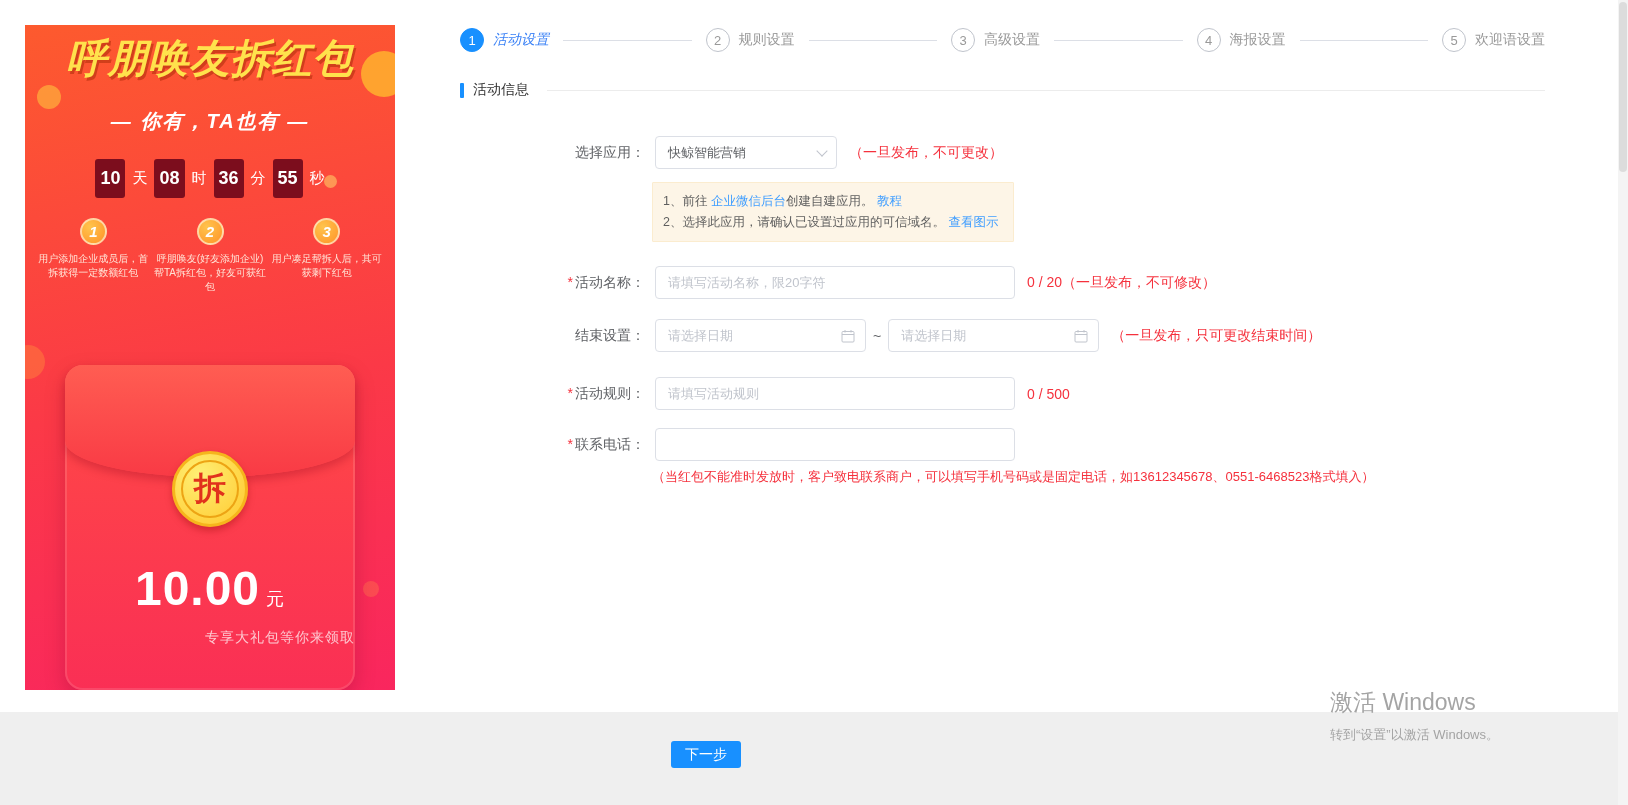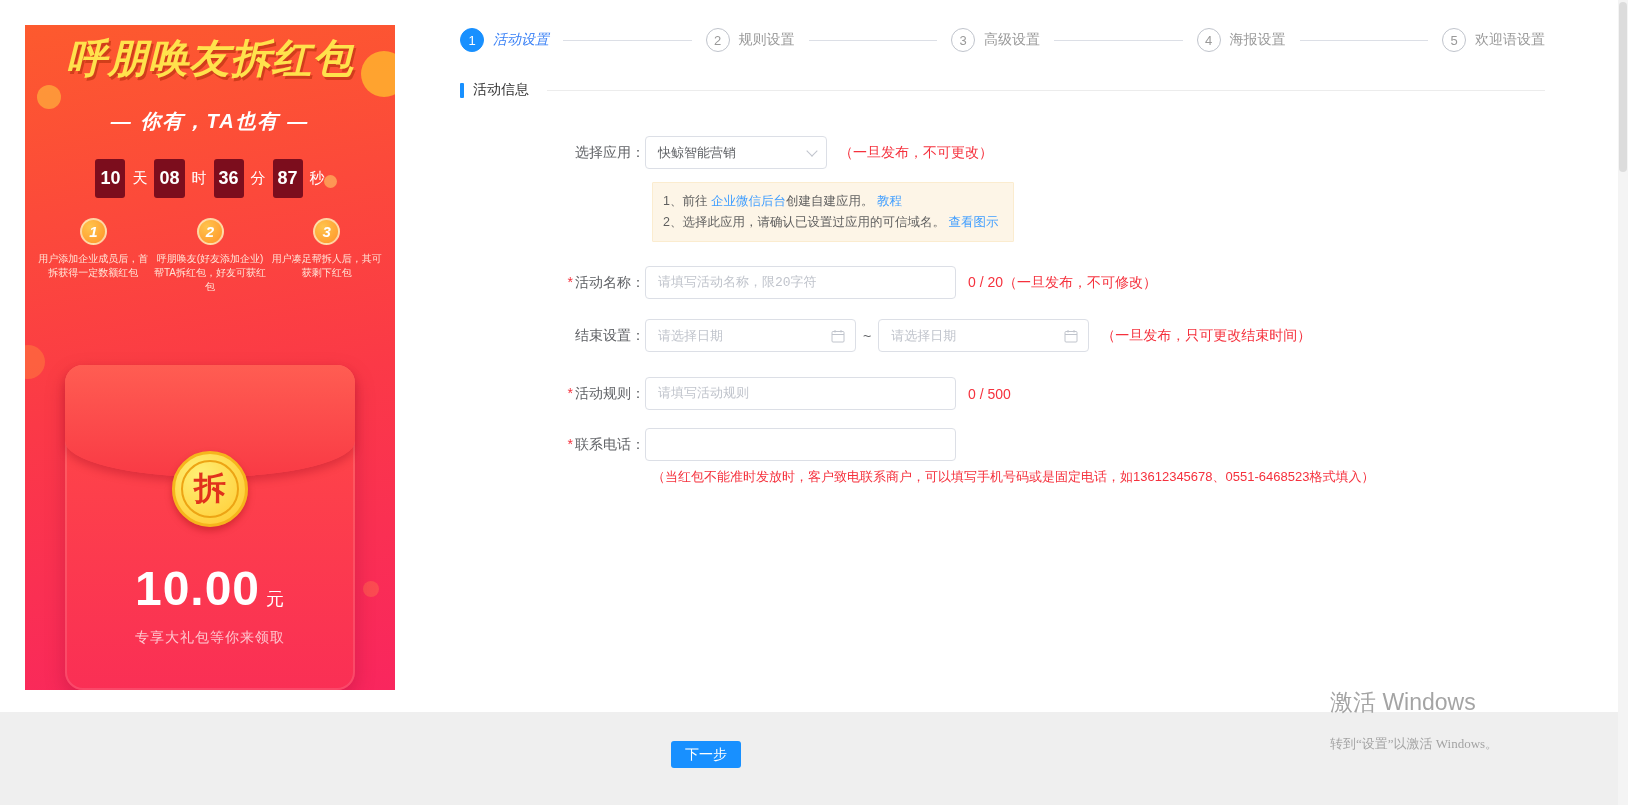--- a/index.html
+++ b/index.html
@@ -48,21 +48,21 @@
     box-shadow:0 5px 9px rgba(140,0,25,.28);}
   .coin{position:absolute;left:50%;top:86px;transform:translateX(-50%);width:76px;height:76px;border-radius:50%;
     background:radial-gradient(circle at 35% 30%,#ffef74,#ffc72c);
     border:3px solid #f6b51c;box-shadow:0 4px 7px rgba(140,10,0,.35);
     display:flex;align-items:center;justify-content:center;}
   .coin-inner{width:58px;height:58px;border-radius:50%;border:2px solid #eda414;
     display:flex;align-items:center;justify-content:center;font-size:32px;font-weight:bold;color:#e1321c;}
   .env-amount{position:absolute;left:0;top:196px;width:100%;text-align:center;color:#fff;font-weight:bold;
     font-size:48px;letter-spacing:1px;}
   .env-unit{font-size:18px;font-weight:normal;margin-left:6px;}
-  .env-note{position:absolute;left:0;top:264px;width:100%;text-align:center;font-size:14px;
+  .env-note{position:absolute;left:0;top:264px;width:100%;text-align:right;font-size:14px;
     color:rgba(255,255,255,.72);letter-spacing:1px;}
 
   
   .wizard{position:absolute;left:460px;top:28px;width:1085px;display:flex;align-items:center;}
   .wstep{display:flex;align-items:center;flex:none;}
   .wcircle{width:24px;height:24px;border-radius:50%;border:1px solid #c0c4cc;background:#fff;color:#999;
     font-size:13px;display:flex;align-items:center;justify-content:center;}
   .wstep.active .wcircle{background:var(--accent);border-color:var(--accent);color:#fff;}
   .wlabel{margin-left:9px;font-size:14px;color:#999;}
   .wstep.active .wlabel{color:#3b82f6;font-style:italic;}
@@ -72,23 +72,23 @@
   .section-header{position:absolute;left:460px;top:81px;width:1085px;display:flex;align-items:center;}
   .section-bar{width:4px;height:15px;background:var(--accent);margin-right:9px;border-radius:1px;}
   .section-title{font-size:14px;color:#333;}
   .section-line{flex:1;height:1px;background:#ececec;margin-left:18px;}
 
   
   .form-row{position:absolute;left:455px;display:flex;align-items:center;}
   .row-app{top:136px;} .row-name{top:266px;} .row-end{top:319px;} .row-rules{top:377px;} .row-phone{top:428px;}
   .form-label{width:190px;text-align:right;font-size:14px;color:#606266;flex:none;}
   .required{color:var(--danger);margin-right:2px;}
-  .control{margin-left:0;}
-  .text-input{width:311px;height:33px;border:1px solid #dcdfe6;border-radius:4px;padding:0 12px;
-    font-size:13px;color:#606266;background:#fff;outline:none;font-family:Liberation Mono, monospace;}
+  .control{margin-left:10px;}
+  .text-input{width:360px;height:33px;border:1px solid #dcdfe6;border-radius:4px;padding:0 12px;
+    font-size:13px;color:#606266;background:#fff;outline:none;font-family:Liberation Sans, sans-serif;}
   .text-input::placeholder{color:#c0c4cc;}
   .select-box{width:182px;height:33px;border:1px solid #dcdfe6;border-radius:4px;background:#fff;
     display:flex;align-items:center;justify-content:space-between;padding:0 10px 0 12px;cursor:pointer;}
   .select-value{font-size:13px;color:#606266;}
   .chevron{width:8px;height:8px;border-right:1.5px solid #c0c4cc;border-bottom:1.5px solid #c0c4cc;
     transform:rotate(45deg);margin-top:-4px;flex:none;}
   .date-box{width:211px;height:33px;border:1px solid #dcdfe6;border-radius:4px;background:#fff;
     display:flex;align-items:center;justify-content:space-between;padding:0 10px 0 12px;cursor:pointer;}
   .date-ph{font-size:13px;color:#c0c4cc;}
   .cal-icon{flex:none;}
@@ -99,21 +99,21 @@
     border-radius:1px;padding:8px 10px;font-size:12.5px;color:#5f5f5f;line-height:21px;}
   .tip-line{white-space:nowrap;}
   .link{color:var(--link);cursor:pointer;text-decoration:none;}
   .phone-note{position:absolute;left:652px;top:468px;font-size:13px;color:var(--danger);white-space:nowrap;}
 
   
   .next-btn{position:absolute;left:671px;top:741px;width:70px;height:27px;background:var(--accent);
     color:#fff;font-size:14px;border:none;border-radius:3px;cursor:pointer;font-family:inherit;}
   .watermark{position:absolute;left:1330px;top:687px;color:#9b9b9b;}
   .wm-line1{font-size:23px;font-weight:300;opacity:.9;}
-  .wm-line2{font-size:13px;margin-top:17px;opacity:.9;font-family:Liberation Serif, serif;}
+  .wm-line2{font-size:13px;margin-top:8px;opacity:.9;}
 </style>
 </head>
 <body>
 
 <div class="bottom-strip"></div>
 
 <div class="poster">
   <div class="deco deco1"></div>
   <div class="deco deco2"></div>
   <div class="deco deco3"></div>
@@ -123,21 +123,21 @@
   <div class="poster-title line2">呼朋唤友拆红包</div>
   <div class="poster-subtitle">— 你有，TA也有 —</div>
 
   <div class="countdown">
     <span class="cd-box">10</span>
     <span class="cd-unit">天</span>
     <span class="cd-box">08</span>
     <span class="cd-unit">时</span>
     <span class="cd-box">36</span>
     <span class="cd-unit">分</span>
-    <span class="cd-box">87</span>
+    <span class="cd-box">55</span>
     <span class="cd-unit">秒</span>
   </div>
 
   <div class="poster-steps">
     <div class="pstep">
       <div class="pstep-circle">1</div>
       <div class="pstep-text">用户添加企业成员后，首拆获得一定数额红包</div>
     </div>
     <div class="pstep">
       <div class="pstep-circle">2</div>

